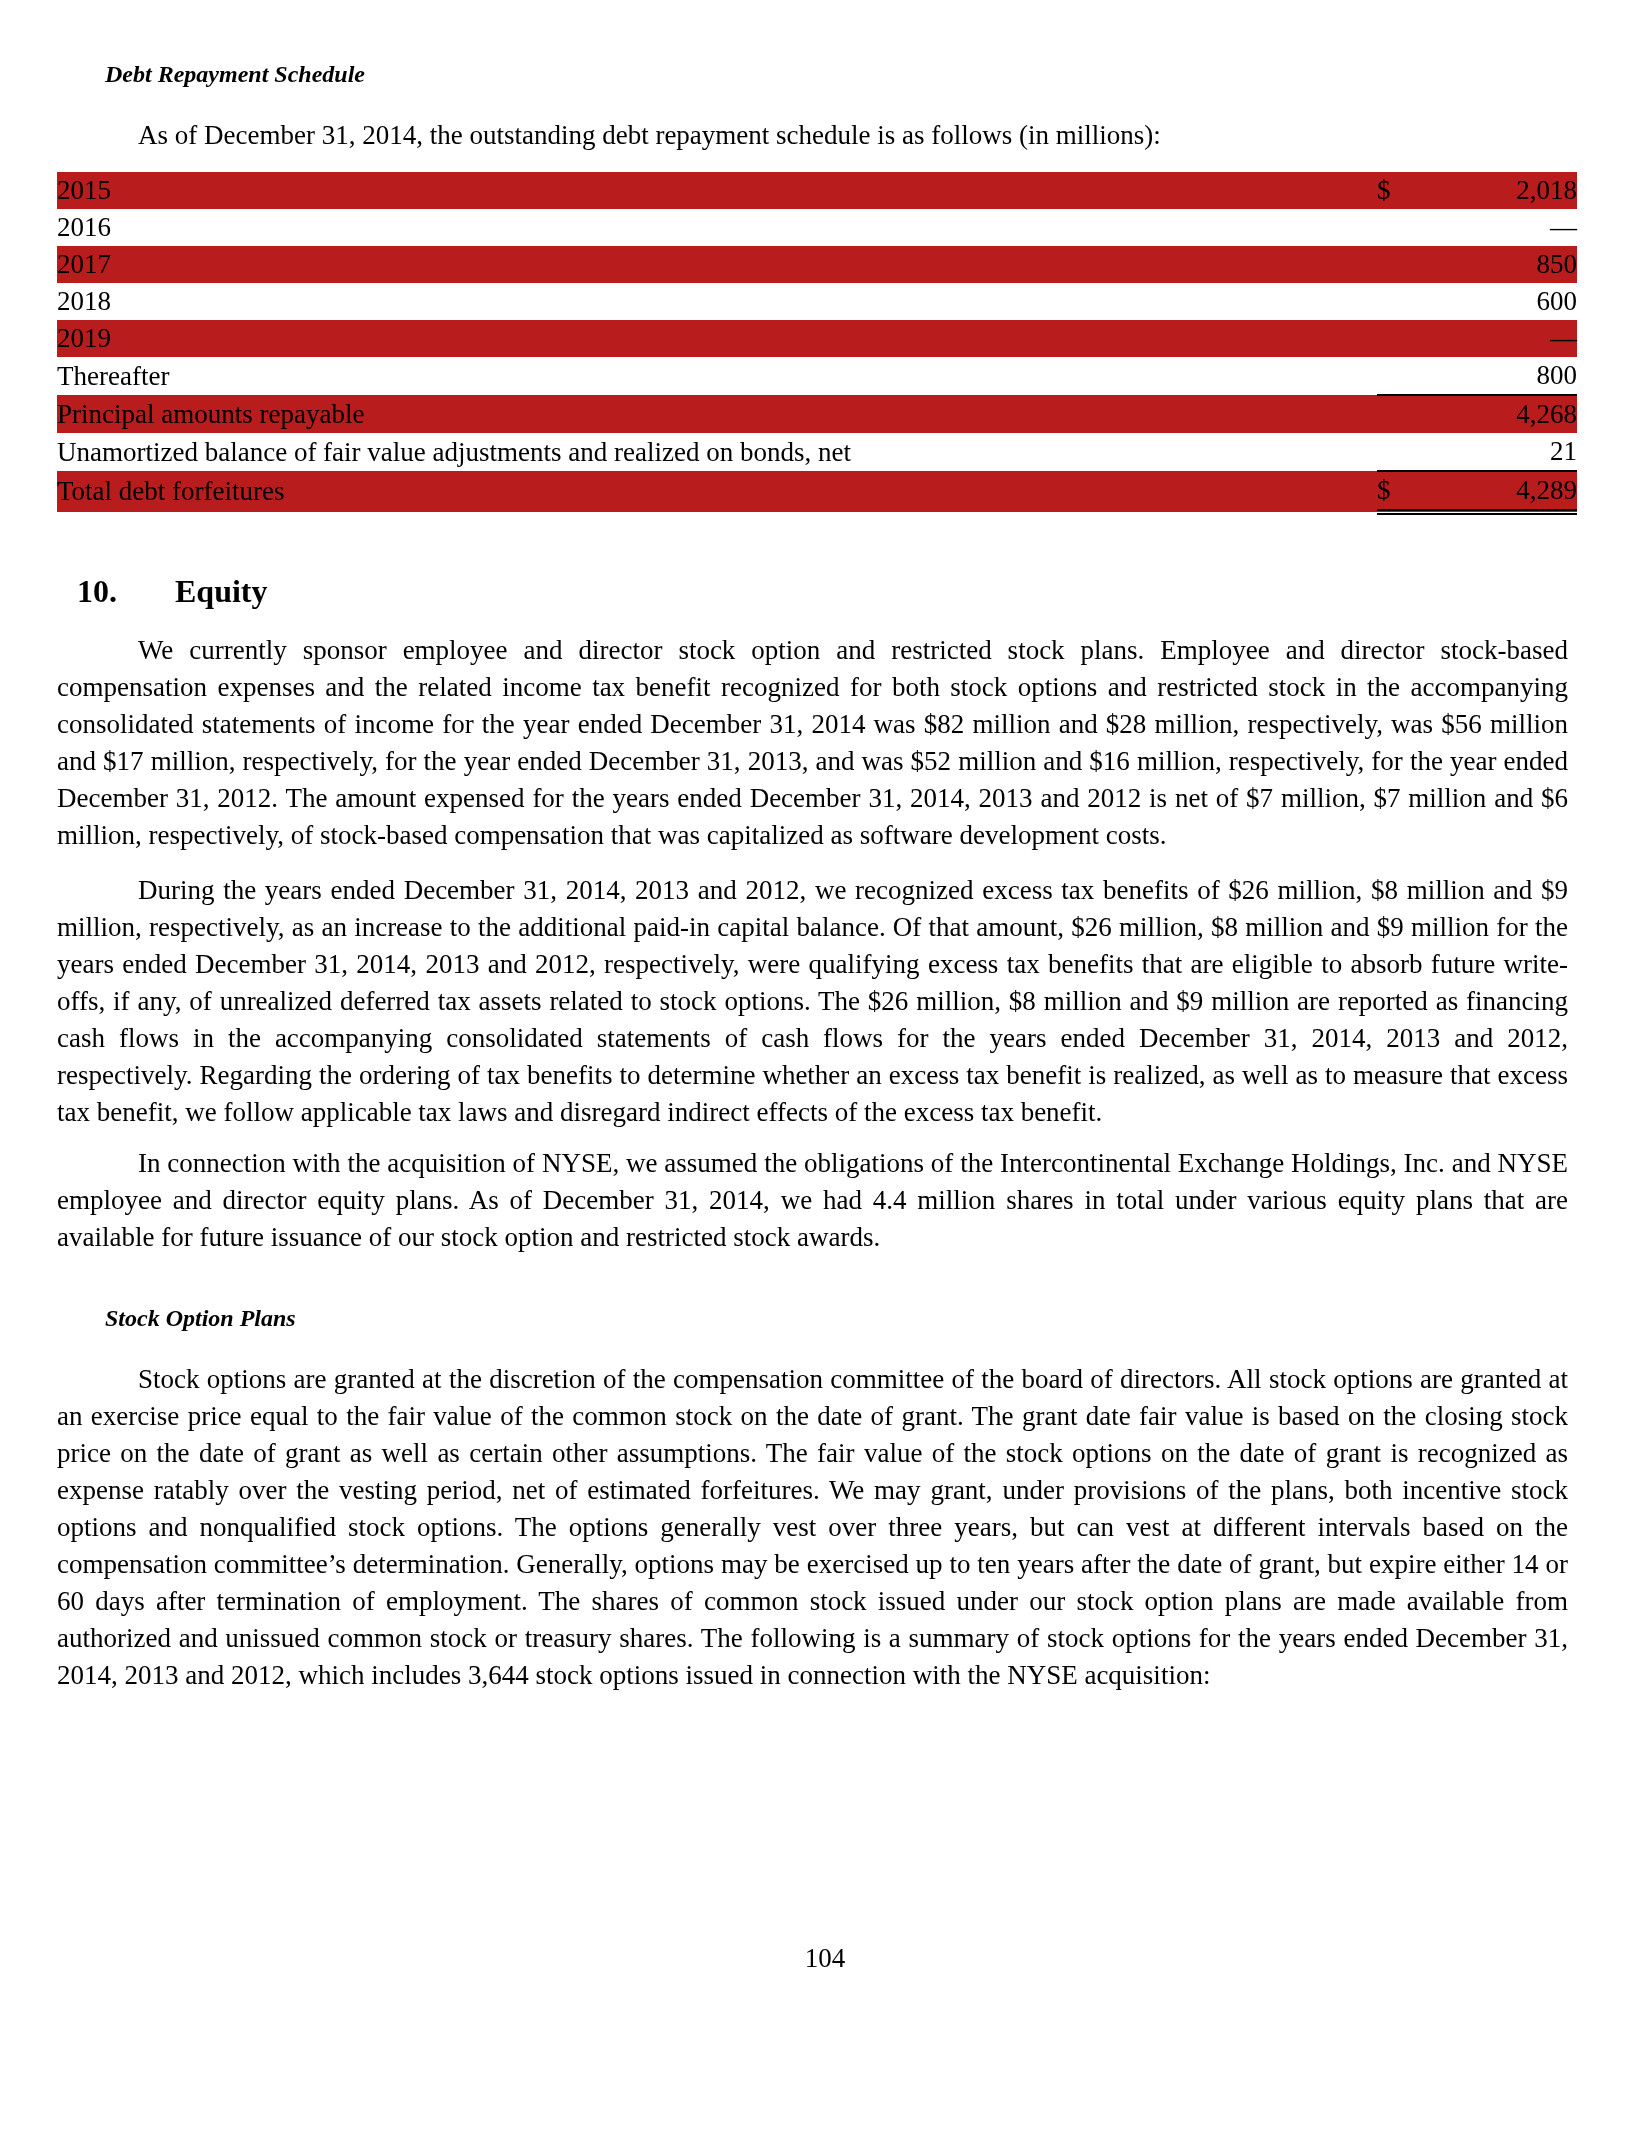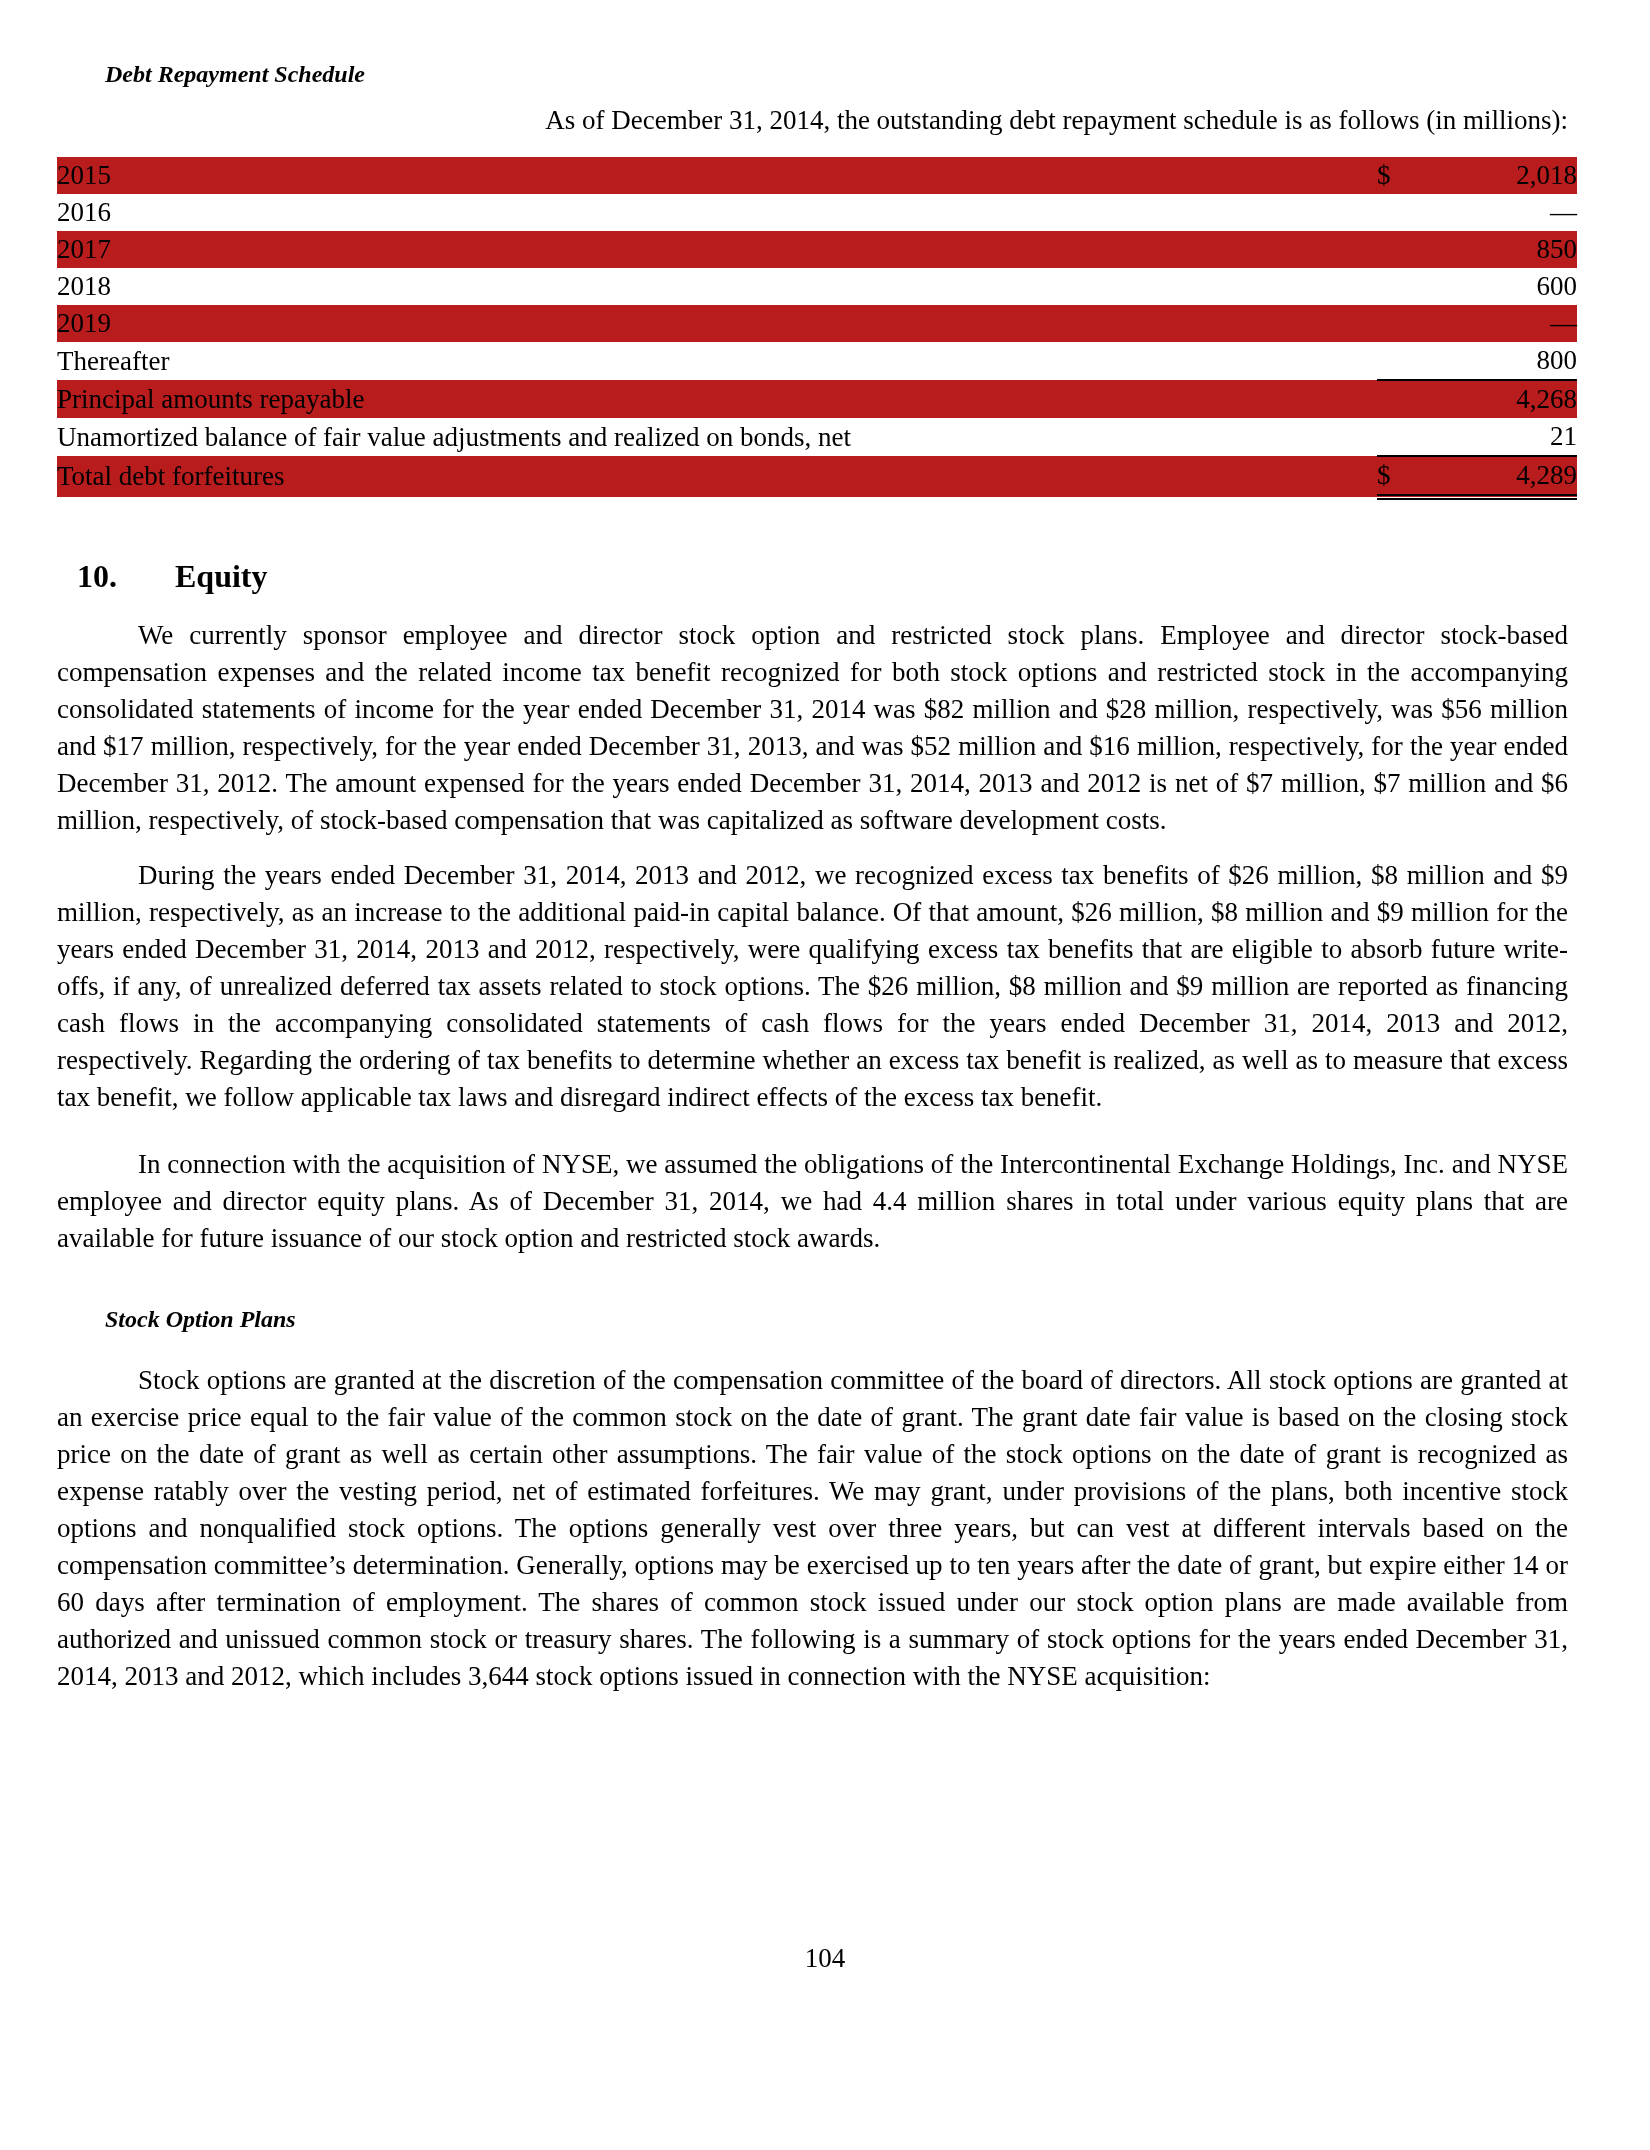--- a/index.html
+++ b/index.html
@@ -20,23 +20,22 @@
     padding: 0 82px 0 57px;
   }
   .subheading {
     font-weight: bold;
     font-style: italic;
     font-size: 24px;
     margin-left: 48px;
   }
   .heading-debt { margin-top: 56px; }
   .intro-para {
-    margin-top: 9px;
+    margin-top: 24px;
     text-indent: 81px;
-    text-align: right;
   }
   table.debt-table {
     margin-top: 18px;
     border-collapse: collapse;
     width: 1520px;
     table-layout: fixed;
   }
   table.debt-table td {
     height: 37px;
     vertical-align: middle;
@@ -60,21 +59,21 @@
   .section-heading .sec-num {
     display: inline-block;
     width: 98px;
   }
   .body-para {
     text-align: justify;
     text-indent: 81px;
   }
   .para-1 { margin-top: 22px; }
   .para-2 { margin-top: 18px; }
-  .para-3 { margin-top: 30px; }
+  .para-3 { margin-top: 14px; }
   .heading-sop { margin-top: 44px; }
   .para-4 { margin-top: 24px; }
   .page-number {
     position: absolute;
     top: 1940px;
     left: 0;
     width: 100%;
     text-align: center;
   }
 </style>

